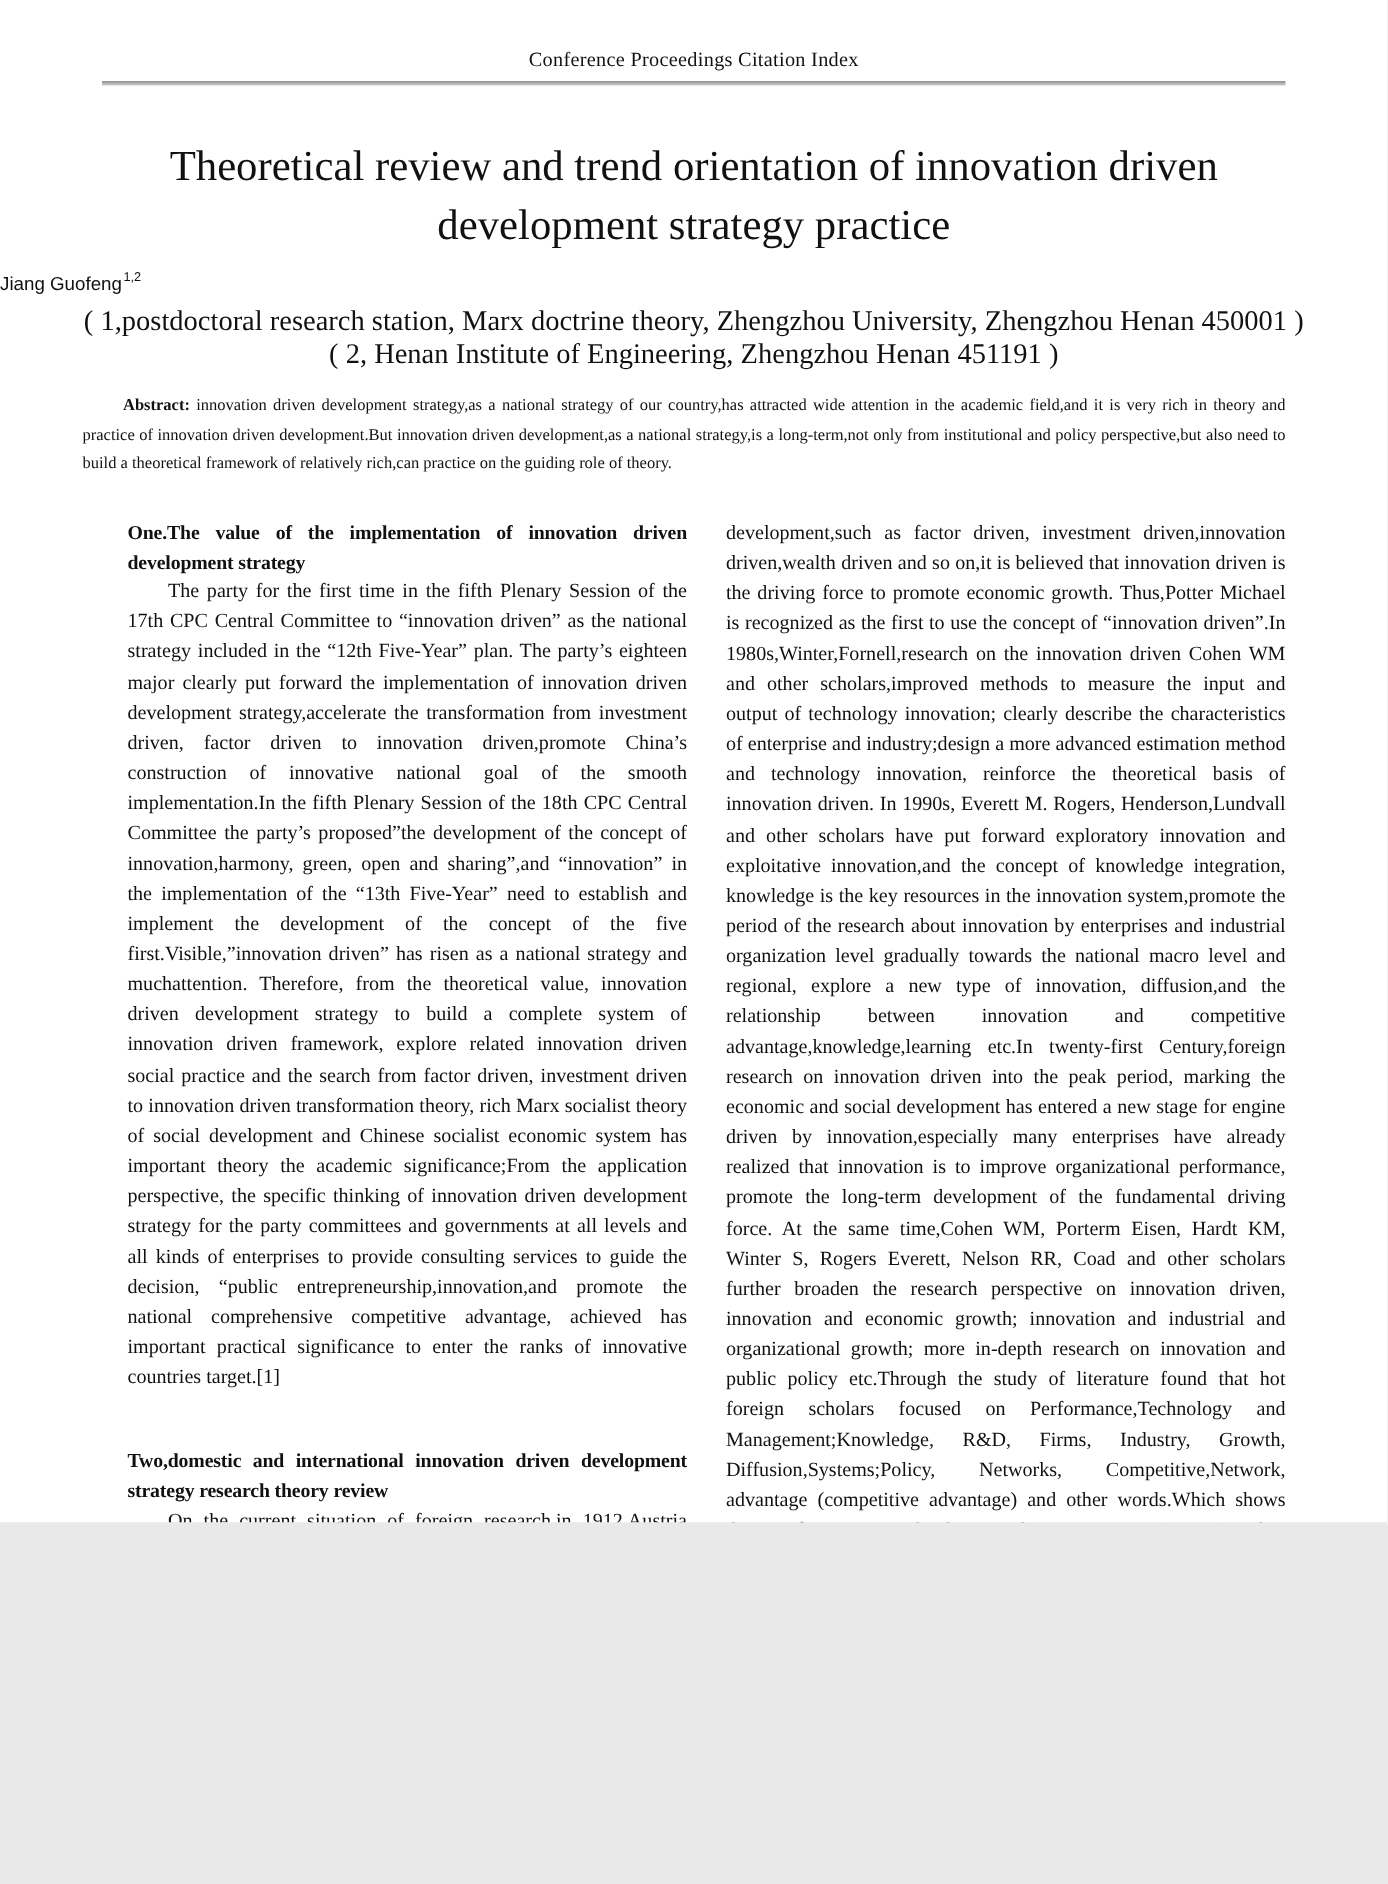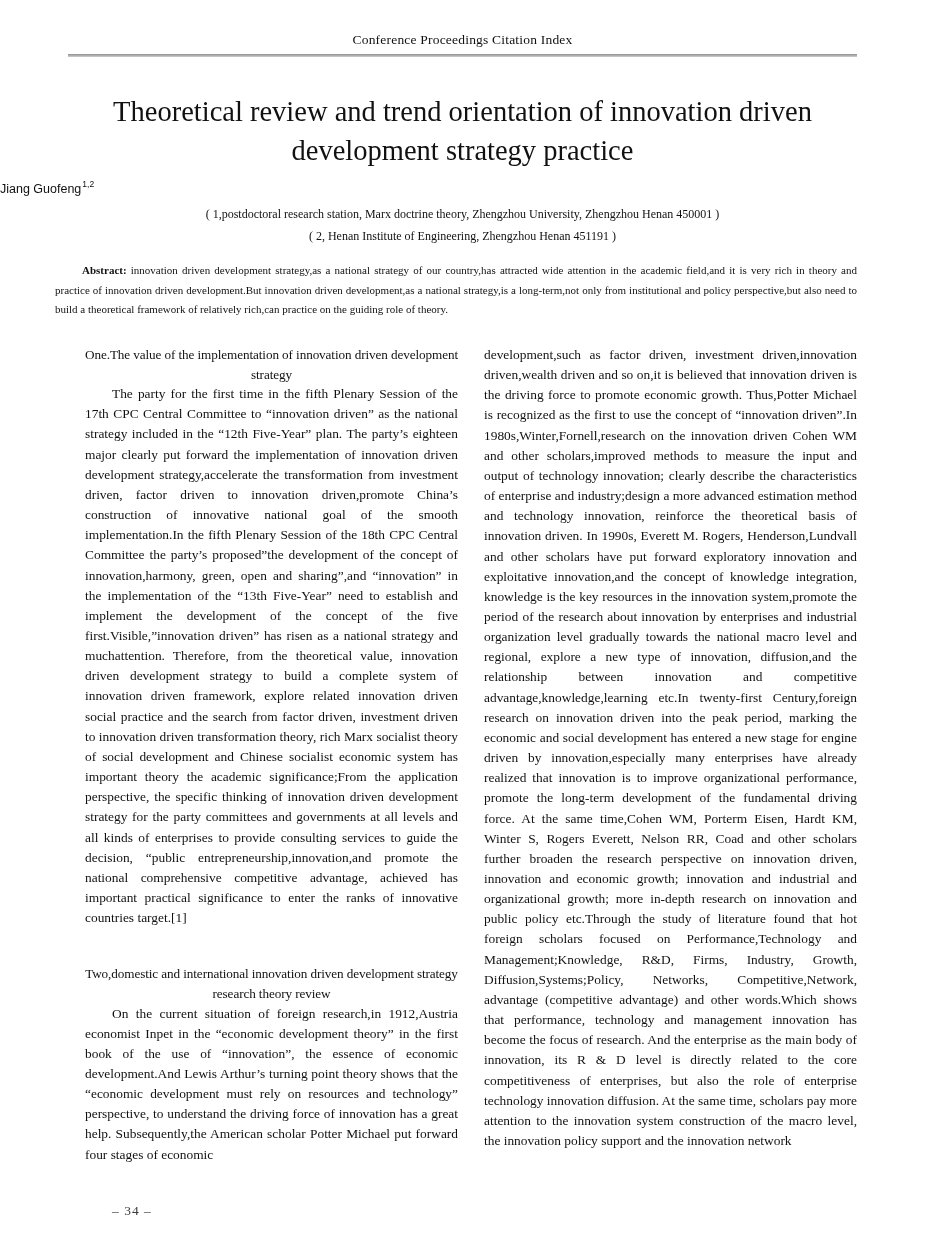--- a/index.html
+++ b/index.html
@@ -1,20 +1,20 @@
 <!DOCTYPE html>
 <html><head>
 <meta charset="utf-8">
 <style>
   * { margin: 0; padding: 0; box-sizing: border-box; }
   html, body { background: #e9e9e9; }
   .page {
     position: relative;
     width: 925px;
-    height: 1256px;
+    height: 1015px;
     margin: 0 auto;
     background: #ffffff;
     color: #111;
     font-family: "Liberation Serif", serif;
     overflow: hidden;
   }
   .running-head {
     margin-top: 32px;
     text-align: center;
     font-size: 13.5px;
@@ -39,21 +39,21 @@
   }
   .author-line sup {
     font-size: 8.5px;
     position: relative;
     top: -1px;
     left: 1px;
   }
   .affiliations {
     margin-top: 8px;
     text-align: center;
-    font-size: 12px;
+    font-size: 19px;
     line-height: 21.5px;
   }
   .abstract, .keywords {
     margin: 0 68px 0 55px;
     text-align: justify;
     font-size: 11px;
     line-height: 19.6px;
     text-indent: 27px;
   }
   .abstract { margin-top: 14px; }
@@ -65,22 +65,21 @@
   .col {
     width: 373px;
     text-align: justify;
     font-size: 13.4px;
     line-height: 20.15px;
   }
   .col p { margin: 0; }
   .p-indent { text-indent: 27px; }
   .section-heading {
     font-size: 13.2px;
-    font-weight: normal;
-    text-align: center;
+    font-weight: bold;
     line-height: 19.6px;
     letter-spacing: -0.1px;
   }
   .heading-gap { margin-top: 36px; }
   .page-number {
     position: absolute;
     left: 112px;
     top: 1203px;
     font-size: 13.5px;
     color: #3a3a3a;

